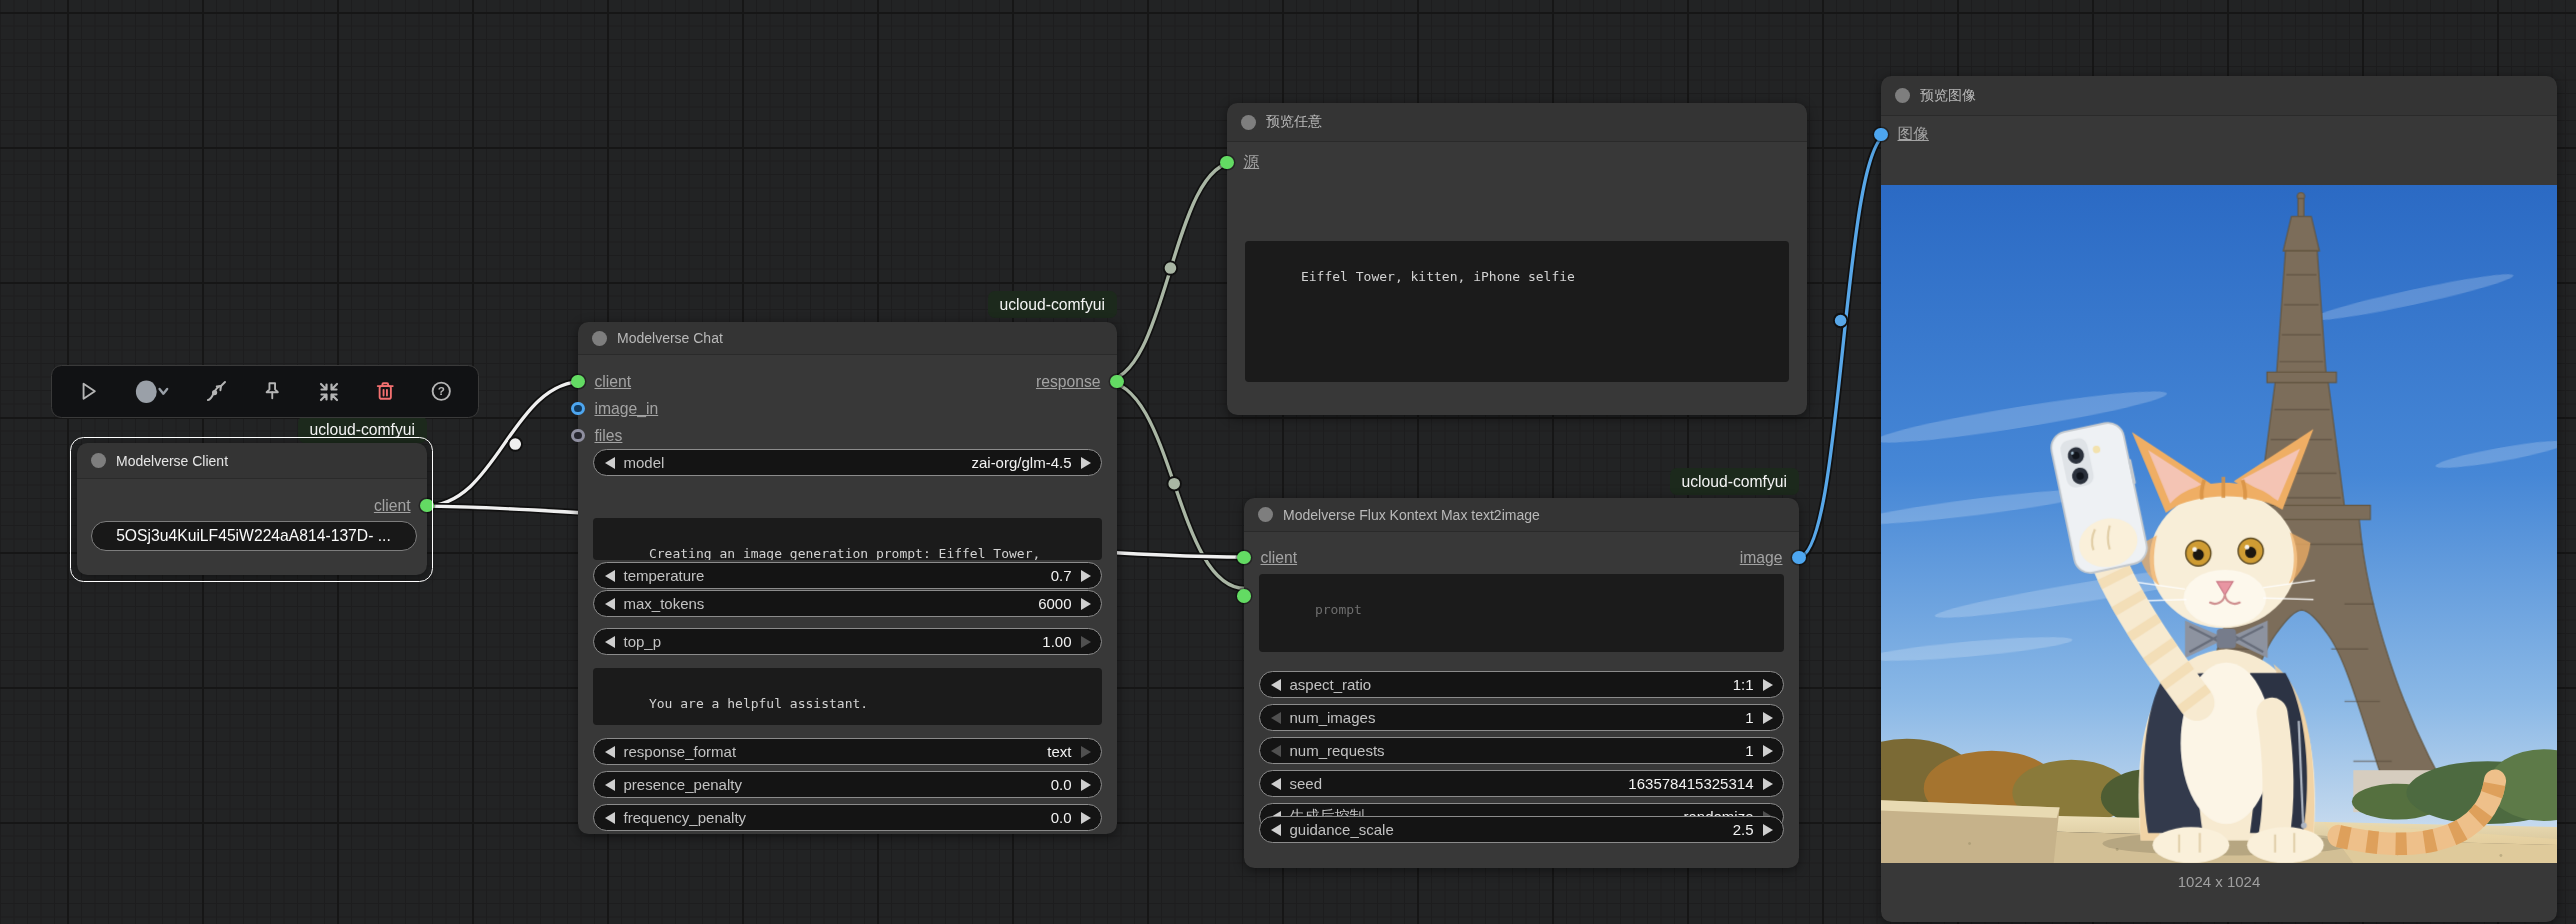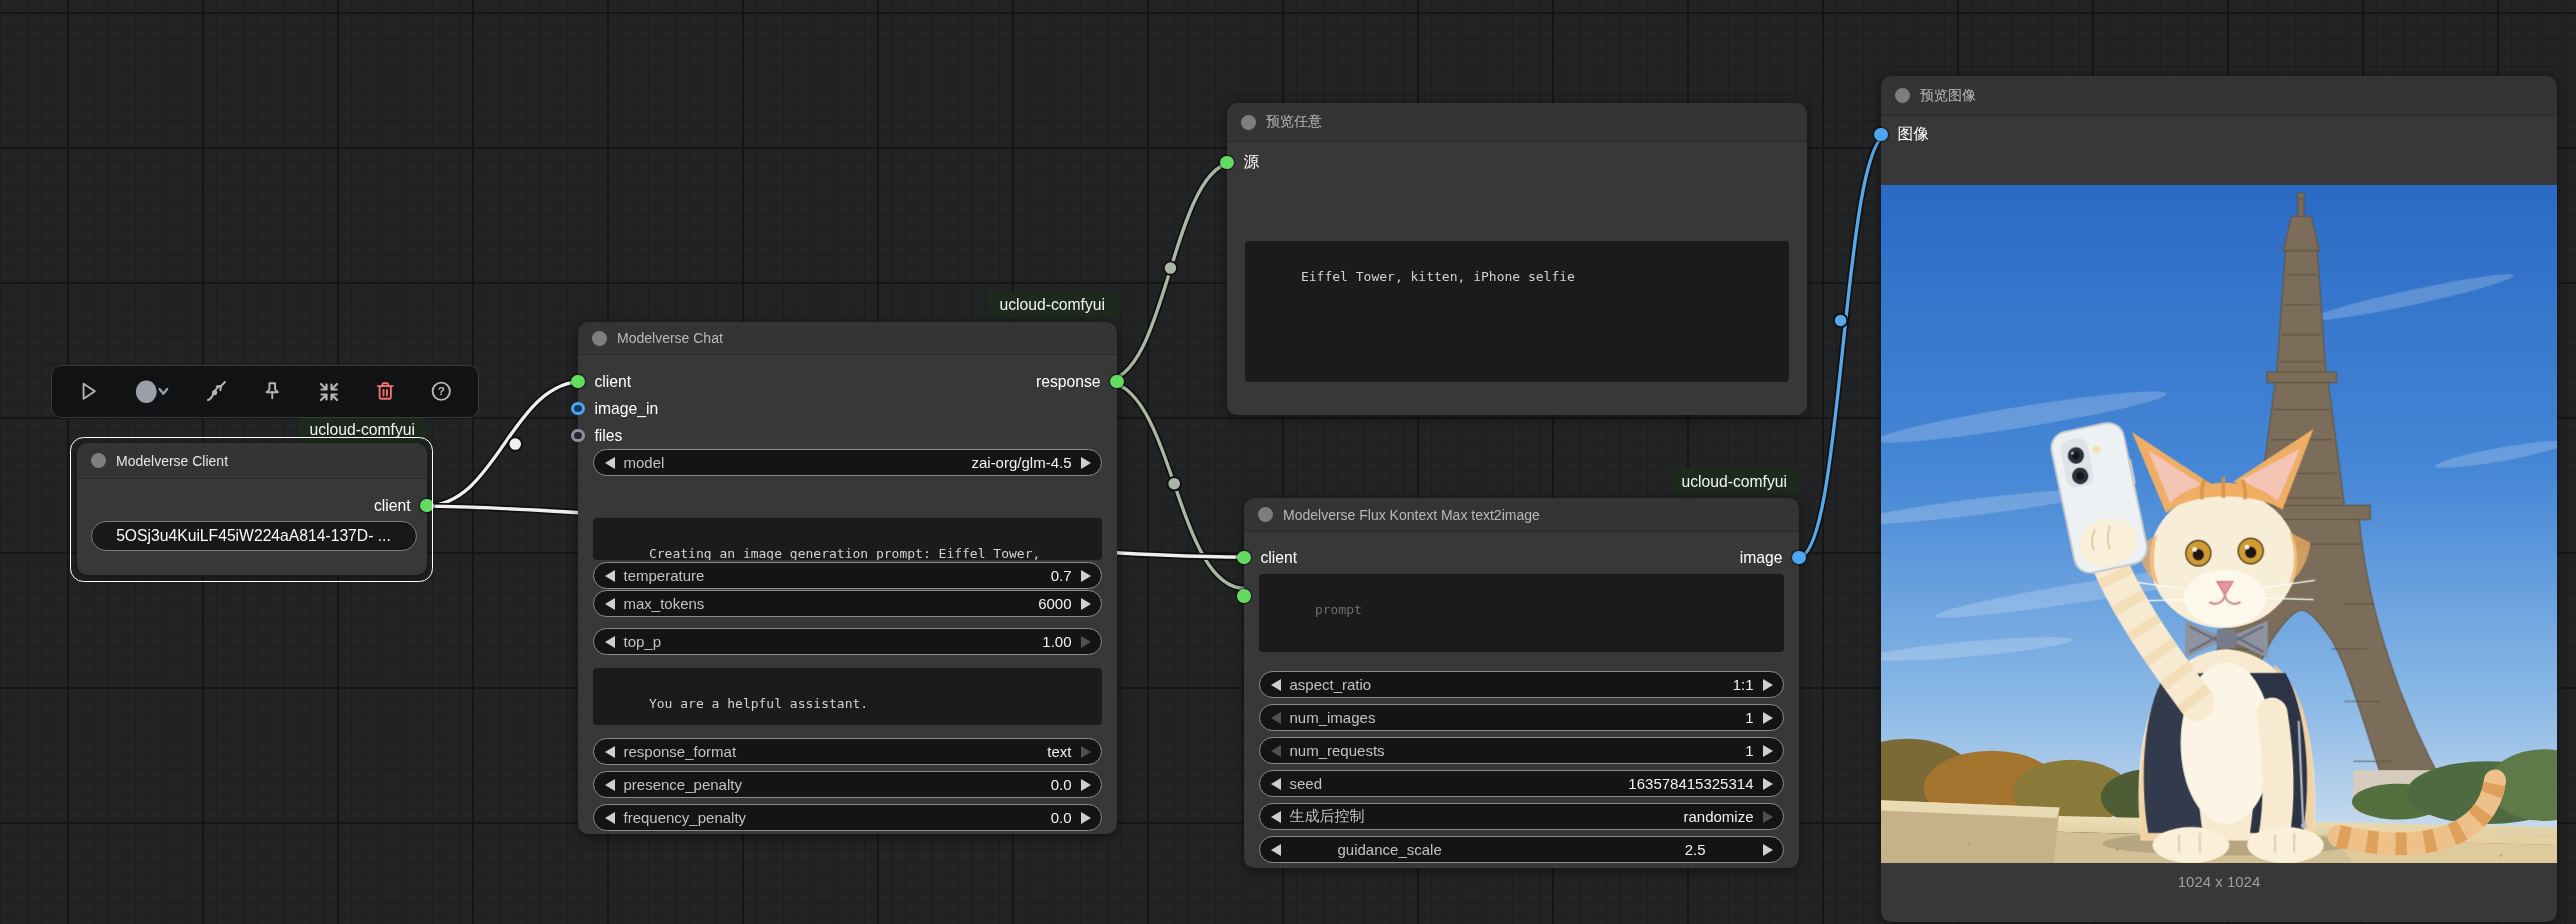--- a/index.html
+++ b/index.html
@@ -15,21 +15,21 @@
     background-size:135px 135px,135px 135px,13.5px 13.5px,13.5px 13.5px;
     background-position:67px 12px,67px 12px,0 12px,0 12px;}
   svg.wires{position:absolute;left:0;top:0;z-index:1;pointer-events:none;}
   .node{position:absolute;z-index:2;background:#383838;border-radius:10.5px;
     box-shadow:0 2.2px 10.5px rgba(0,0,0,.45);color:#c7c7c7;}
   .nhead{position:absolute;left:0;top:0;right:0;display:flex;align-items:center;gap:10.5px;
     padding:0 13.5px;border-bottom:1.5px solid #2a2a2a;background:rgba(0,0,0,.07);
     border-radius:10.5px 10.5px 0 0;}
   .hdot{width:15px;height:15px;border-radius:50%;background:#7e7e7e;flex:0 0 auto;}
   .ntitle{font-size:14px;color:#b9b9b9;white-space:nowrap;}
-  .srow{position:absolute;height:27px;display:flex;align-items:center;font-size:15.7px;color:#ffffff;}
+  .srow{position:absolute;height:27px;display:flex;align-items:center;font-size:15.7px;color:#a3a3a3;text-decoration:underline;}
   .sock{position:absolute;width:13.5px;height:13.5px;border-radius:50%;top:50%;margin-top:-6.7px;}
   .sock.in{left:-6.7px;} .sock.out{right:-6.7px;}
   .s-green{background:#63db63;box-shadow:0 0 0 1.5px rgba(0,0,0,.35);}
   .s-blue{background:#4da6f0;box-shadow:0 0 0 1.5px rgba(0,0,0,.35);}
   .s-ring-blue{background:#123a5e;border:3.7px solid #4da6f0;}
   .s-ring-gray{background:#26262e;border:3.7px solid #8f8fa0;}
   .lab-in{margin-left:16.5px;} .lab-out{margin-right:16.5px;margin-left:auto;}
   .pill{position:absolute;left:15px;right:15px;height:27px;border-radius:13.5px;background:#141414;
     border:0.7px solid #8c8c8c;display:flex;align-items:center;padding:0 10.5px;font-size:15px;}
   .pill .wlabel{color:#c2c2c2;margin-left:9px;text-align:right;}
@@ -281,21 +281,21 @@
       <span class="wlabel">seed</span>
       <span class="wvalue">163578415325314</span>
       <span class="arrR"></span>
     </div>
     <div class="pill" style="top:305px;">
       <span class="arrL"></span>
       <span class="wlabel">生成后控制</span>
       <span class="wvalue">randomize</span>
       <span class="arrR dim"></span>
     </div>
-    <div class="pill" style="top:338px;gap:48px;">
+    <div class="pill" style="top:318px;">
       <span class="arrL"></span>
       <span class="wlabel">guidance_scale</span>
       <span class="wvalue">2.5</span>
       <span class="arrR"></span>
     </div>
   </div>
 
   <div class="node" style="left:1881px;top:76px;width:676px;height:846px;">
     <div class="nhead" style="height:40px;">
       <span class="hdot"></span>

